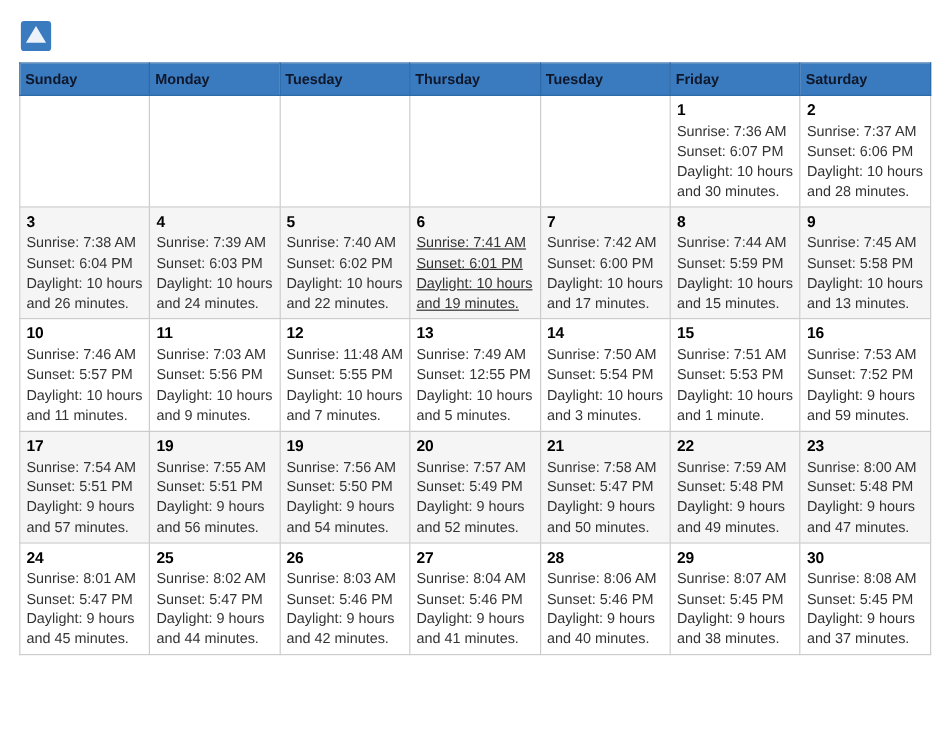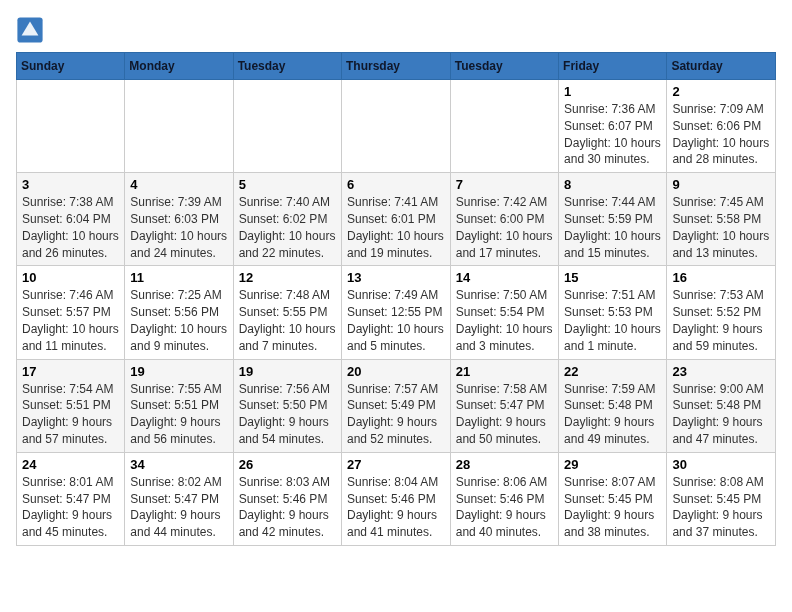--- a/index.html
+++ b/index.html
@@ -121,68 +121,68 @@
   <tbody id="calendar-body">
       <tr>
         <td class="empty-cell"></td>
         <td class="empty-cell"></td>
         <td class="empty-cell"></td>
         <td class="empty-cell"></td>
         <td class="empty-cell"></td>
         <td><span class="day-number">1</span><span class="day-info" style="white-space: pre-line;">Sunrise: 7:36 AM
 Sunset: 6:07 PM
 Daylight: 10 hours and 30 minutes.</span></td>
-        <td><span class="day-number">2</span><span class="day-info" style="white-space: pre-line;">Sunrise: 7:09 AM
+        <td><span class="day-number">2</span><span class="day-info" style="white-space: pre-line;">Sunrise: 7:37 AM
 Sunset: 6:06 PM
 Daylight: 10 hours and 28 minutes.</span></td>
       </tr>
       <tr>
         <td><span class="day-number">3</span><span class="day-info" style="white-space: pre-line;">Sunrise: 7:38 AM
 Sunset: 6:04 PM
 Daylight: 10 hours and 26 minutes.</span></td>
         <td><span class="day-number">4</span><span class="day-info" style="white-space: pre-line;">Sunrise: 7:39 AM
 Sunset: 6:03 PM
 Daylight: 10 hours and 24 minutes.</span></td>
         <td><span class="day-number">5</span><span class="day-info" style="white-space: pre-line;">Sunrise: 7:40 AM
 Sunset: 6:02 PM
 Daylight: 10 hours and 22 minutes.</span></td>
-        <td><span class="day-number">6</span><span class="day-info" style="white-space: pre-line;">Sunrise: 7:41 AM
+        <td><span class="day-number">6</span><span class="day-info" style="white-space: pre-line; text-decoration: underline;">Sunrise: 7:41 AM
 Sunset: 6:01 PM
 Daylight: 10 hours and 19 minutes.</span></td>
         <td><span class="day-number">7</span><span class="day-info" style="white-space: pre-line;">Sunrise: 7:42 AM
 Sunset: 6:00 PM
 Daylight: 10 hours and 17 minutes.</span></td>
         <td><span class="day-number">8</span><span class="day-info" style="white-space: pre-line;">Sunrise: 7:44 AM
 Sunset: 5:59 PM
 Daylight: 10 hours and 15 minutes.</span></td>
         <td><span class="day-number">9</span><span class="day-info" style="white-space: pre-line;">Sunrise: 7:45 AM
 Sunset: 5:58 PM
 Daylight: 10 hours and 13 minutes.</span></td>
       </tr>
       <tr>
         <td><span class="day-number">10</span><span class="day-info" style="white-space: pre-line;">Sunrise: 7:46 AM
 Sunset: 5:57 PM
 Daylight: 10 hours and 11 minutes.</span></td>
-        <td><span class="day-number">11</span><span class="day-info" style="white-space: pre-line;">Sunrise: 7:25 AM
+        <td><span class="day-number">11</span><span class="day-info" style="white-space: pre-line;">Sunrise: 7:03 AM
 Sunset: 5:56 PM
 Daylight: 10 hours and 9 minutes.</span></td>
-        <td><span class="day-number">12</span><span class="day-info" style="white-space: pre-line;">Sunrise: 7:48 AM
+        <td><span class="day-number">12</span><span class="day-info" style="white-space: pre-line;">Sunrise: 11:48 AM
 Sunset: 5:55 PM
 Daylight: 10 hours and 7 minutes.</span></td>
         <td><span class="day-number">13</span><span class="day-info" style="white-space: pre-line;">Sunrise: 7:49 AM
 Sunset: 12:55 PM
 Daylight: 10 hours and 5 minutes.</span></td>
         <td><span class="day-number">14</span><span class="day-info" style="white-space: pre-line;">Sunrise: 7:50 AM
 Sunset: 5:54 PM
 Daylight: 10 hours and 3 minutes.</span></td>
         <td><span class="day-number">15</span><span class="day-info" style="white-space: pre-line;">Sunrise: 7:51 AM
 Sunset: 5:53 PM
 Daylight: 10 hours and 1 minute.</span></td>
         <td><span class="day-number">16</span><span class="day-info" style="white-space: pre-line;">Sunrise: 7:53 AM
-Sunset: 5:52 PM
+Sunset: 7:52 PM
 Daylight: 9 hours and 59 minutes.</span></td>
       </tr>
       <tr>
         <td><span class="day-number">17</span><span class="day-info" style="white-space: pre-line;">Sunrise: 7:54 AM
 Sunset: 5:51 PM
 Daylight: 9 hours and 57 minutes.</span></td>
         <td><span class="day-number">19</span><span class="day-info" style="white-space: pre-line;">Sunrise: 7:55 AM
 Sunset: 5:51 PM
 Daylight: 9 hours and 56 minutes.</span></td>
         <td><span class="day-number">19</span><span class="day-info" style="white-space: pre-line;">Sunrise: 7:56 AM
@@ -190,29 +190,29 @@
 Daylight: 9 hours and 54 minutes.</span></td>
         <td><span class="day-number">20</span><span class="day-info" style="white-space: pre-line;">Sunrise: 7:57 AM
 Sunset: 5:49 PM
 Daylight: 9 hours and 52 minutes.</span></td>
         <td><span class="day-number">21</span><span class="day-info" style="white-space: pre-line;">Sunrise: 7:58 AM
 Sunset: 5:47 PM
 Daylight: 9 hours and 50 minutes.</span></td>
         <td><span class="day-number">22</span><span class="day-info" style="white-space: pre-line;">Sunrise: 7:59 AM
 Sunset: 5:48 PM
 Daylight: 9 hours and 49 minutes.</span></td>
-        <td><span class="day-number">23</span><span class="day-info" style="white-space: pre-line;">Sunrise: 9:00 AM
+        <td><span class="day-number">23</span><span class="day-info" style="white-space: pre-line;">Sunrise: 8:00 AM
 Sunset: 5:48 PM
 Daylight: 9 hours and 47 minutes.</span></td>
       </tr>
       <tr>
         <td><span class="day-number">24</span><span class="day-info" style="white-space: pre-line;">Sunrise: 8:01 AM
 Sunset: 5:47 PM
 Daylight: 9 hours and 45 minutes.</span></td>
-        <td><span class="day-number">34</span><span class="day-info" style="white-space: pre-line;">Sunrise: 8:02 AM
+        <td><span class="day-number">25</span><span class="day-info" style="white-space: pre-line;">Sunrise: 8:02 AM
 Sunset: 5:47 PM
 Daylight: 9 hours and 44 minutes.</span></td>
         <td><span class="day-number">26</span><span class="day-info" style="white-space: pre-line;">Sunrise: 8:03 AM
 Sunset: 5:46 PM
 Daylight: 9 hours and 42 minutes.</span></td>
         <td><span class="day-number">27</span><span class="day-info" style="white-space: pre-line;">Sunrise: 8:04 AM
 Sunset: 5:46 PM
 Daylight: 9 hours and 41 minutes.</span></td>
         <td><span class="day-number">28</span><span class="day-info" style="white-space: pre-line;">Sunrise: 8:06 AM
 Sunset: 5:46 PM

